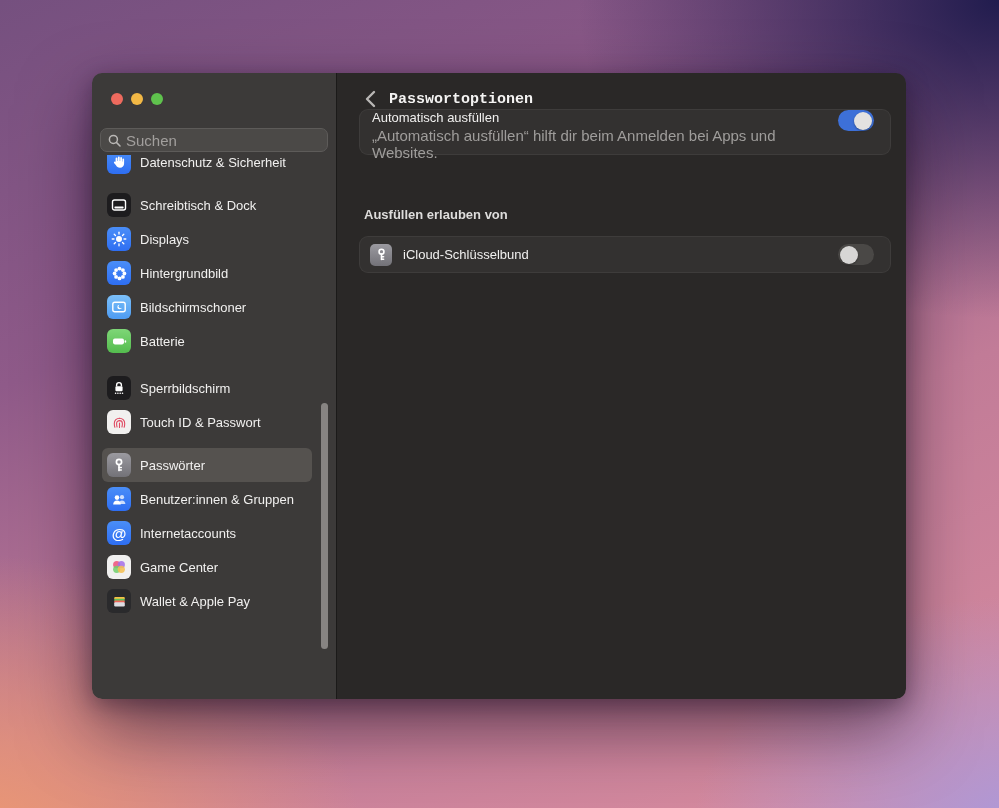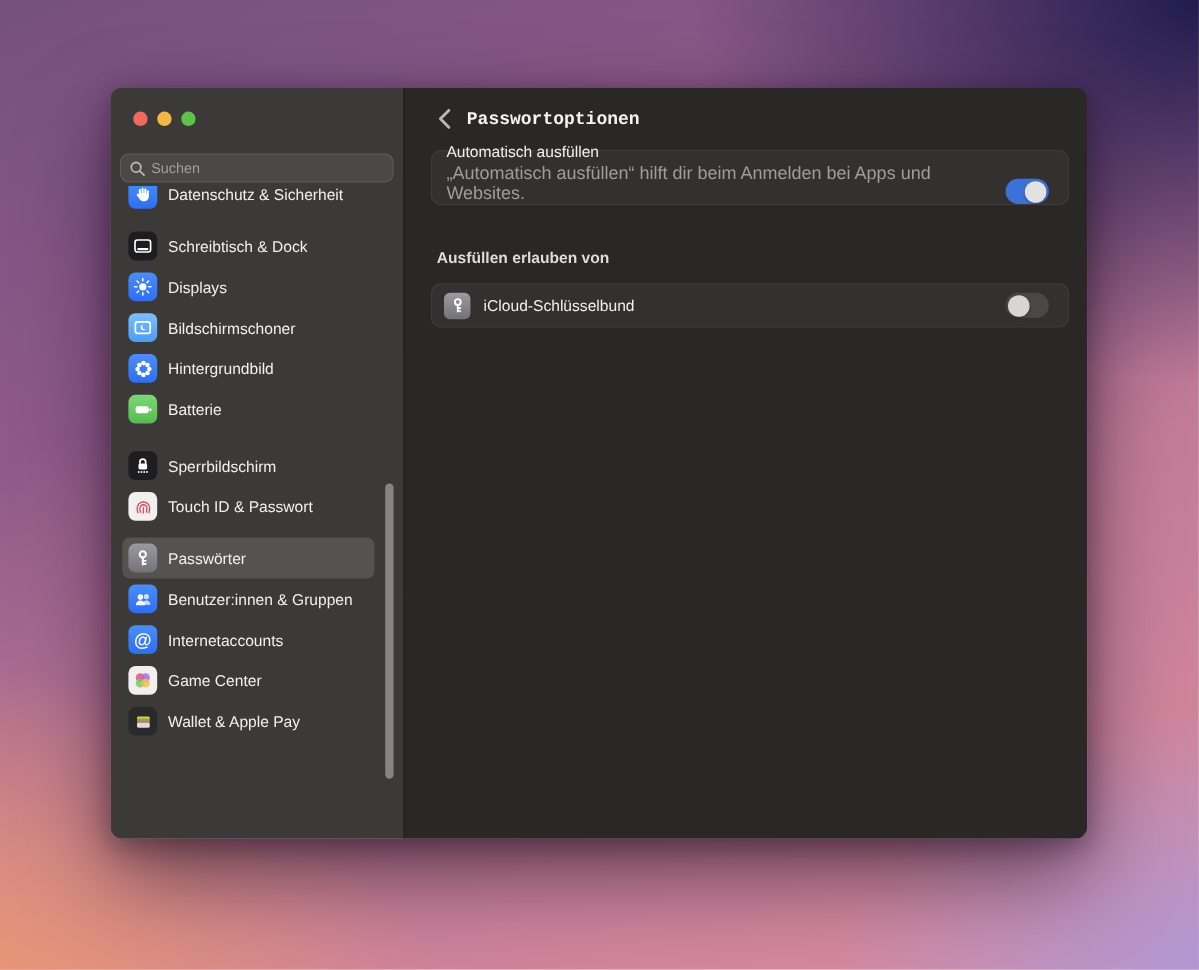--- a/index.html
+++ b/index.html
@@ -29,21 +29,21 @@
   .light.yellow { background:#f2b845; }
   .light.green { background:#5fc24d; }
   .searchbox {
     position:absolute; left:8px; top:55px; width:228px; height:24px;
     background:#4b4947; border:1px solid #5d5b59; border-radius:7px;
     display:flex; align-items:center; padding:0 7px; gap:5px;
   }
   .searchbox svg { flex-shrink:0; }
   .searchbox input {
     background:transparent; border:none; outline:none; width:100%;
-    font-family:inherit; font-size:12px; color:#e8e7e6;
+    font-family:inherit; font-size:15px; color:#e8e7e6;
   }
   .searchbox input::placeholder { color:#a29f9d; }
   .side-list {
     position:absolute; left:0; top:82px; right:0; bottom:0; overflow:hidden;
     padding:0 24px 0 10px;
   }
   .side-inner { margin-top:-10px; }
   .row {
     display:flex; align-items:center; gap:9px;
     min-height:34px; padding:2px 6px 2px 5px; border-radius:6px;
@@ -76,21 +76,21 @@
     flex:1; background:#2a2827; position:relative;
     border-left:1px solid rgba(0,0,0,.35);
   }
   .mhead { position:absolute; left:0; top:0; right:0; height:52px; display:flex; align-items:center;font-family:Liberation Mono, monospace; }
   .back { margin-left:20px; width:26px; height:26px; display:flex; align-items:center; justify-content:center; cursor:default; }
   .mtitle { color:#f4f3f2; font-size:15px; font-weight:700; margin-left:6px; }
   .card {
     position:absolute; left:22px; width:532px;
     background:#333130; border:1px solid rgba(255,255,255,.055); border-radius:9px;
   }
-  .card1 { top:52px; height:46px; display:flex; align-items:flex-end; padding:0 16px 0 12px; }
+  .card1 { top:36px; height:46px; display:flex; align-items:flex-start; padding:0 16px 0 12px; }
   .card1 .txt { display:flex; flex-direction:column; gap:2px; }
   .t13 { color:#f1f0ef; font-size:13px; font-weight:500; }
   .sub11 { color:#9f9d9b; font-size:15px; }
   .spacer { flex:1; }
   .toggle {
     width:36px; height:21px; border-radius:11px; background:#4a4846; position:relative; flex-shrink:0;
   }
   .toggle .knob {
     position:absolute; top:1.5px; left:2px; width:18px; height:18px; border-radius:50%;
     background:#d7d6d5; box-shadow:0 1px 2px rgba(0,0,0,.35);
@@ -163,50 +163,50 @@
                   <line x1="11.5" y1="11.5" x2="12.8" y2="12.8"></line>
                 <line x1="3.2" y1="12.8" x2="4.5" y2="11.5"></line>
                   <line x1="11.5" y1="4.5" x2="12.8" y2="3.2"></line>
               </g>
             </svg>
           </div>
           <div class="lbl">Displays</div>
         </div>
 
         <div class="row">
-          <div class="app-ic ic-lightblue">
-            <svg width="16" height="16" viewBox="0 0 16 16">
-              <rect x="1.8" y="3.2" width="12.4" height="9.6" rx="2" fill="none" stroke="#fff" stroke-width="1.4"></rect>
-              <circle cx="8.6" cy="8" r="2.3" fill="#fff"></circle>
-              <circle cx="9.7" cy="7.2" r="2.1" fill="#62aef5"></circle>
-            </svg>
-          </div>
-          <div class="lbl">Bildschirmschoner</div>
-        </div>
-
-        <div class="row">
           <div class="app-ic ic-blue">
             <svg width="17" height="17" viewBox="0 0 17 17">
               <g fill="#fff">
                 <circle cx="8.5" cy="3.6" r="1.9"></circle>
                   <circle cx="8.5" cy="13.4" r="1.9"></circle>
                 <circle cx="3.6" cy="8.5" r="1.9"></circle>
                   <circle cx="13.4" cy="8.5" r="1.9"></circle>
                 <circle cx="5.1" cy="5.1" r="1.9"></circle>
                   <circle cx="11.9" cy="5.1" r="1.9"></circle>
                 <circle cx="5.1" cy="11.9" r="1.9"></circle>
                   <circle cx="11.9" cy="11.9" r="1.9"></circle>
               </g>
               <circle cx="8.5" cy="8.5" r="1.6" fill="#3b7df3"></circle>
             </svg>
           </div>
           <div class="lbl">Hintergrundbild</div>
         </div>
 
         <div class="row">
+          <div class="app-ic ic-lightblue">
+            <svg width="16" height="16" viewBox="0 0 16 16">
+              <rect x="1.8" y="3.2" width="12.4" height="9.6" rx="2" fill="none" stroke="#fff" stroke-width="1.4"></rect>
+              <circle cx="8.6" cy="8" r="2.3" fill="#fff"></circle>
+              <circle cx="9.7" cy="7.2" r="2.1" fill="#62aef5"></circle>
+            </svg>
+          </div>
+          <div class="lbl">Bildschirmschoner</div>
+        </div>
+
+        <div class="row">
           <div class="app-ic ic-green">
             <svg width="17" height="17" viewBox="0 0 17 17">
               <rect x="2" y="5.6" width="11" height="5.8" rx="1.8" fill="#fff"></rect>
               <rect x="13.6" y="7.3" width="1.6" height="2.4" rx="0.8" fill="#fff"></rect>
             </svg>
           </div>
           <div class="lbl">Batterie</div>
         </div>
 
         <div class="row gap13">

